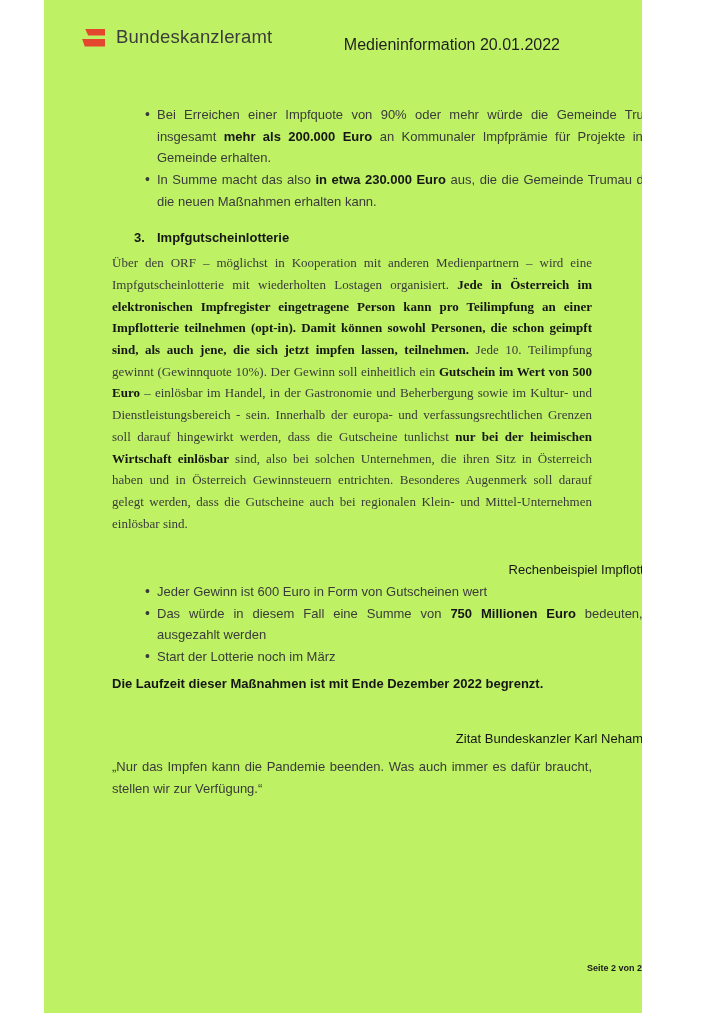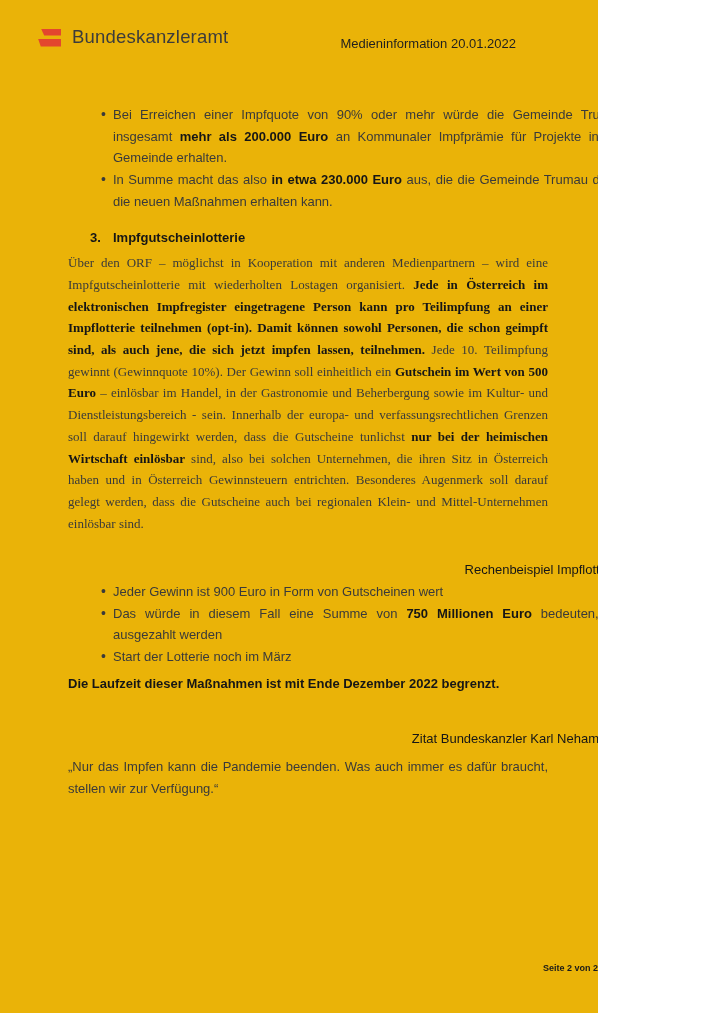--- a/index.html
+++ b/index.html
@@ -4,24 +4,25 @@
 <style>
   html, body {
     margin: 0;
     padding: 0;
     background: #ffffff;
   }
   .page {
     position: relative;
     width: 598px;
     height: 1013px;
-    background: #eab308;
+    background: #bef264;
     overflow: hidden;
     font-family: "Liberation Sans", sans-serif;
     color: #3a3a3a;
+    margin-left: 44px;
   }
   
   .header {
     position: absolute;
     left: 38px;
     top: 26px;
     right: 82px;
     display: flex;
     justify-content: space-between;
     align-items: flex-start;
@@ -50,21 +51,21 @@
     clip-path: polygon(0 0, 100% 0, 100% 100%, 12% 100%);
   }
   .org-name {
     font-size: 18.5px;
     font-weight: 400;
     color: #3c3c3c;
     letter-spacing: 0.2px;
     white-space: nowrap;
   }
   .doc-info {
-    font-size: 13px;
+    font-size: 16px;
     color: #1f1f1f;
     margin-top: 10px;
     white-space: nowrap;
   }
   
   .content {
     position: absolute;
     left: 68px;
     top: 104px;
     width: 557px;
@@ -160,21 +161,21 @@
     <div class="section-heading">
       <span class="section-number">3.</span>
       <span class="section-title">Impfgutscheinlotterie</span>
     </div>
 
     <p class="para"><span>Über den ORF – möglichst in Kooperation mit anderen Medienpartnern – wird eine Impfgutscheinlotterie mit wiederholten Lostagen organisiert. </span><b>Jede in Österreich im elektronischen Impfregister eingetragene Person kann pro Teilimpfung an einer Impflotterie teilnehmen (opt-in). Damit können sowohl Personen, die schon geimpft sind, als auch jene, die sich jetzt impfen lassen, teilnehmen.</b><span> Jede 10. Teilimpfung gewinnt (Gewinnquote 10%). Der Gewinn soll einheitlich ein </span><b>Gutschein im Wert von 500 Euro</b><span> – einlösbar im Handel, in der Gastronomie und Beherbergung sowie im Kultur- und Dienstleistungsbereich - sein. Innerhalb der europa- und verfassungsrechtlichen Grenzen soll darauf hingewirkt werden, dass die Gutscheine tunlichst </span><b>nur bei der heimischen Wirtschaft einlösbar</b><span> sind, also bei solchen Unternehmen, die ihren Sitz in Österreich haben und in Österreich Gewinnsteuern entrichten. Besonderes Augenmerk soll darauf gelegt werden, dass die Gutscheine auch bei regionalen Klein- und Mittel-Unternehmen einlösbar sind.</span></p>
 
     <p class="sub-heading">Rechenbeispiel Impflotterie:</p>
 
     <ul class="bullets">
-      <li><span>Jeder Gewinn ist 900 Euro in Form von Gutscheinen wert</span></li>
+      <li><span>Jeder Gewinn ist 600 Euro in Form von Gutscheinen wert</span></li>
       <li><span>Das würde in diesem Fall eine Summe von </span><b>750 Millionen Euro</b><span> bedeuten, die ausgezahlt werden</span></li>
       <li><span>Start der Lotterie noch im März</span></li>
     </ul>
 
     <p class="deadline">Die Laufzeit dieser Maßnahmen ist mit Ende Dezember 2022 begrenzt.</p>
 
     <p class="sub-heading quote-heading">Zitat Bundeskanzler Karl Nehammer:</p>
 
     <p class="quote">„Nur das Impfen kann die Pandemie beenden. Was auch immer es dafür braucht, stellen wir zur Verfügung.“</p>
 

